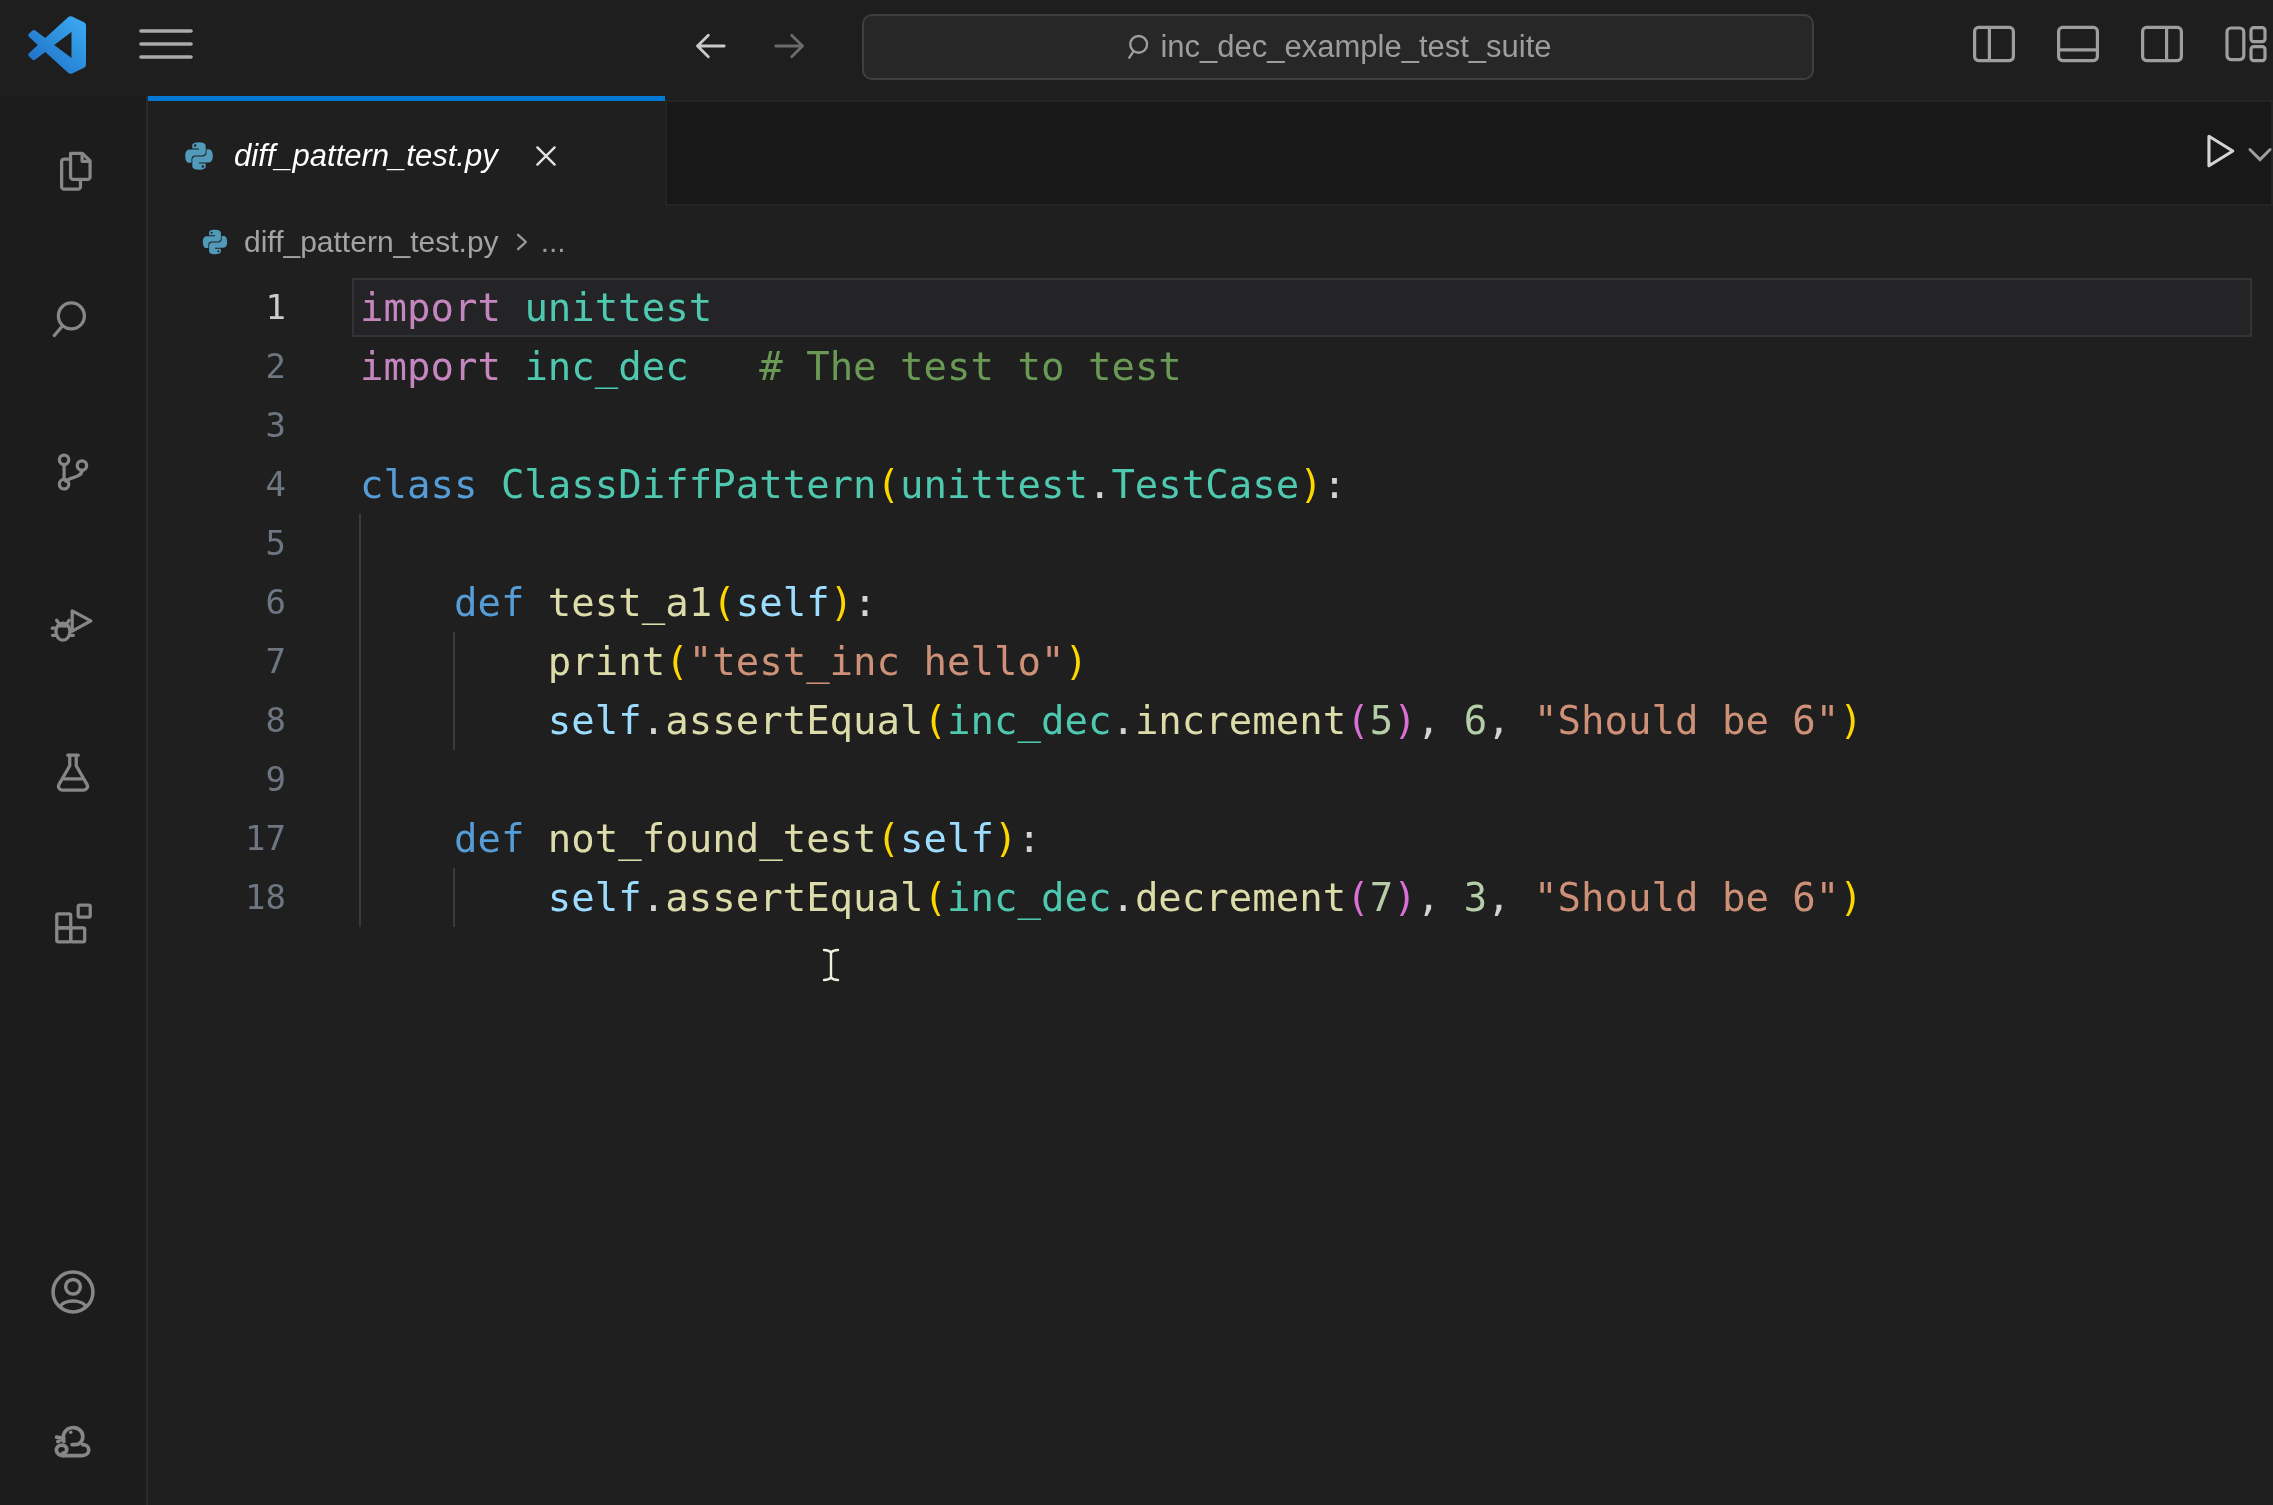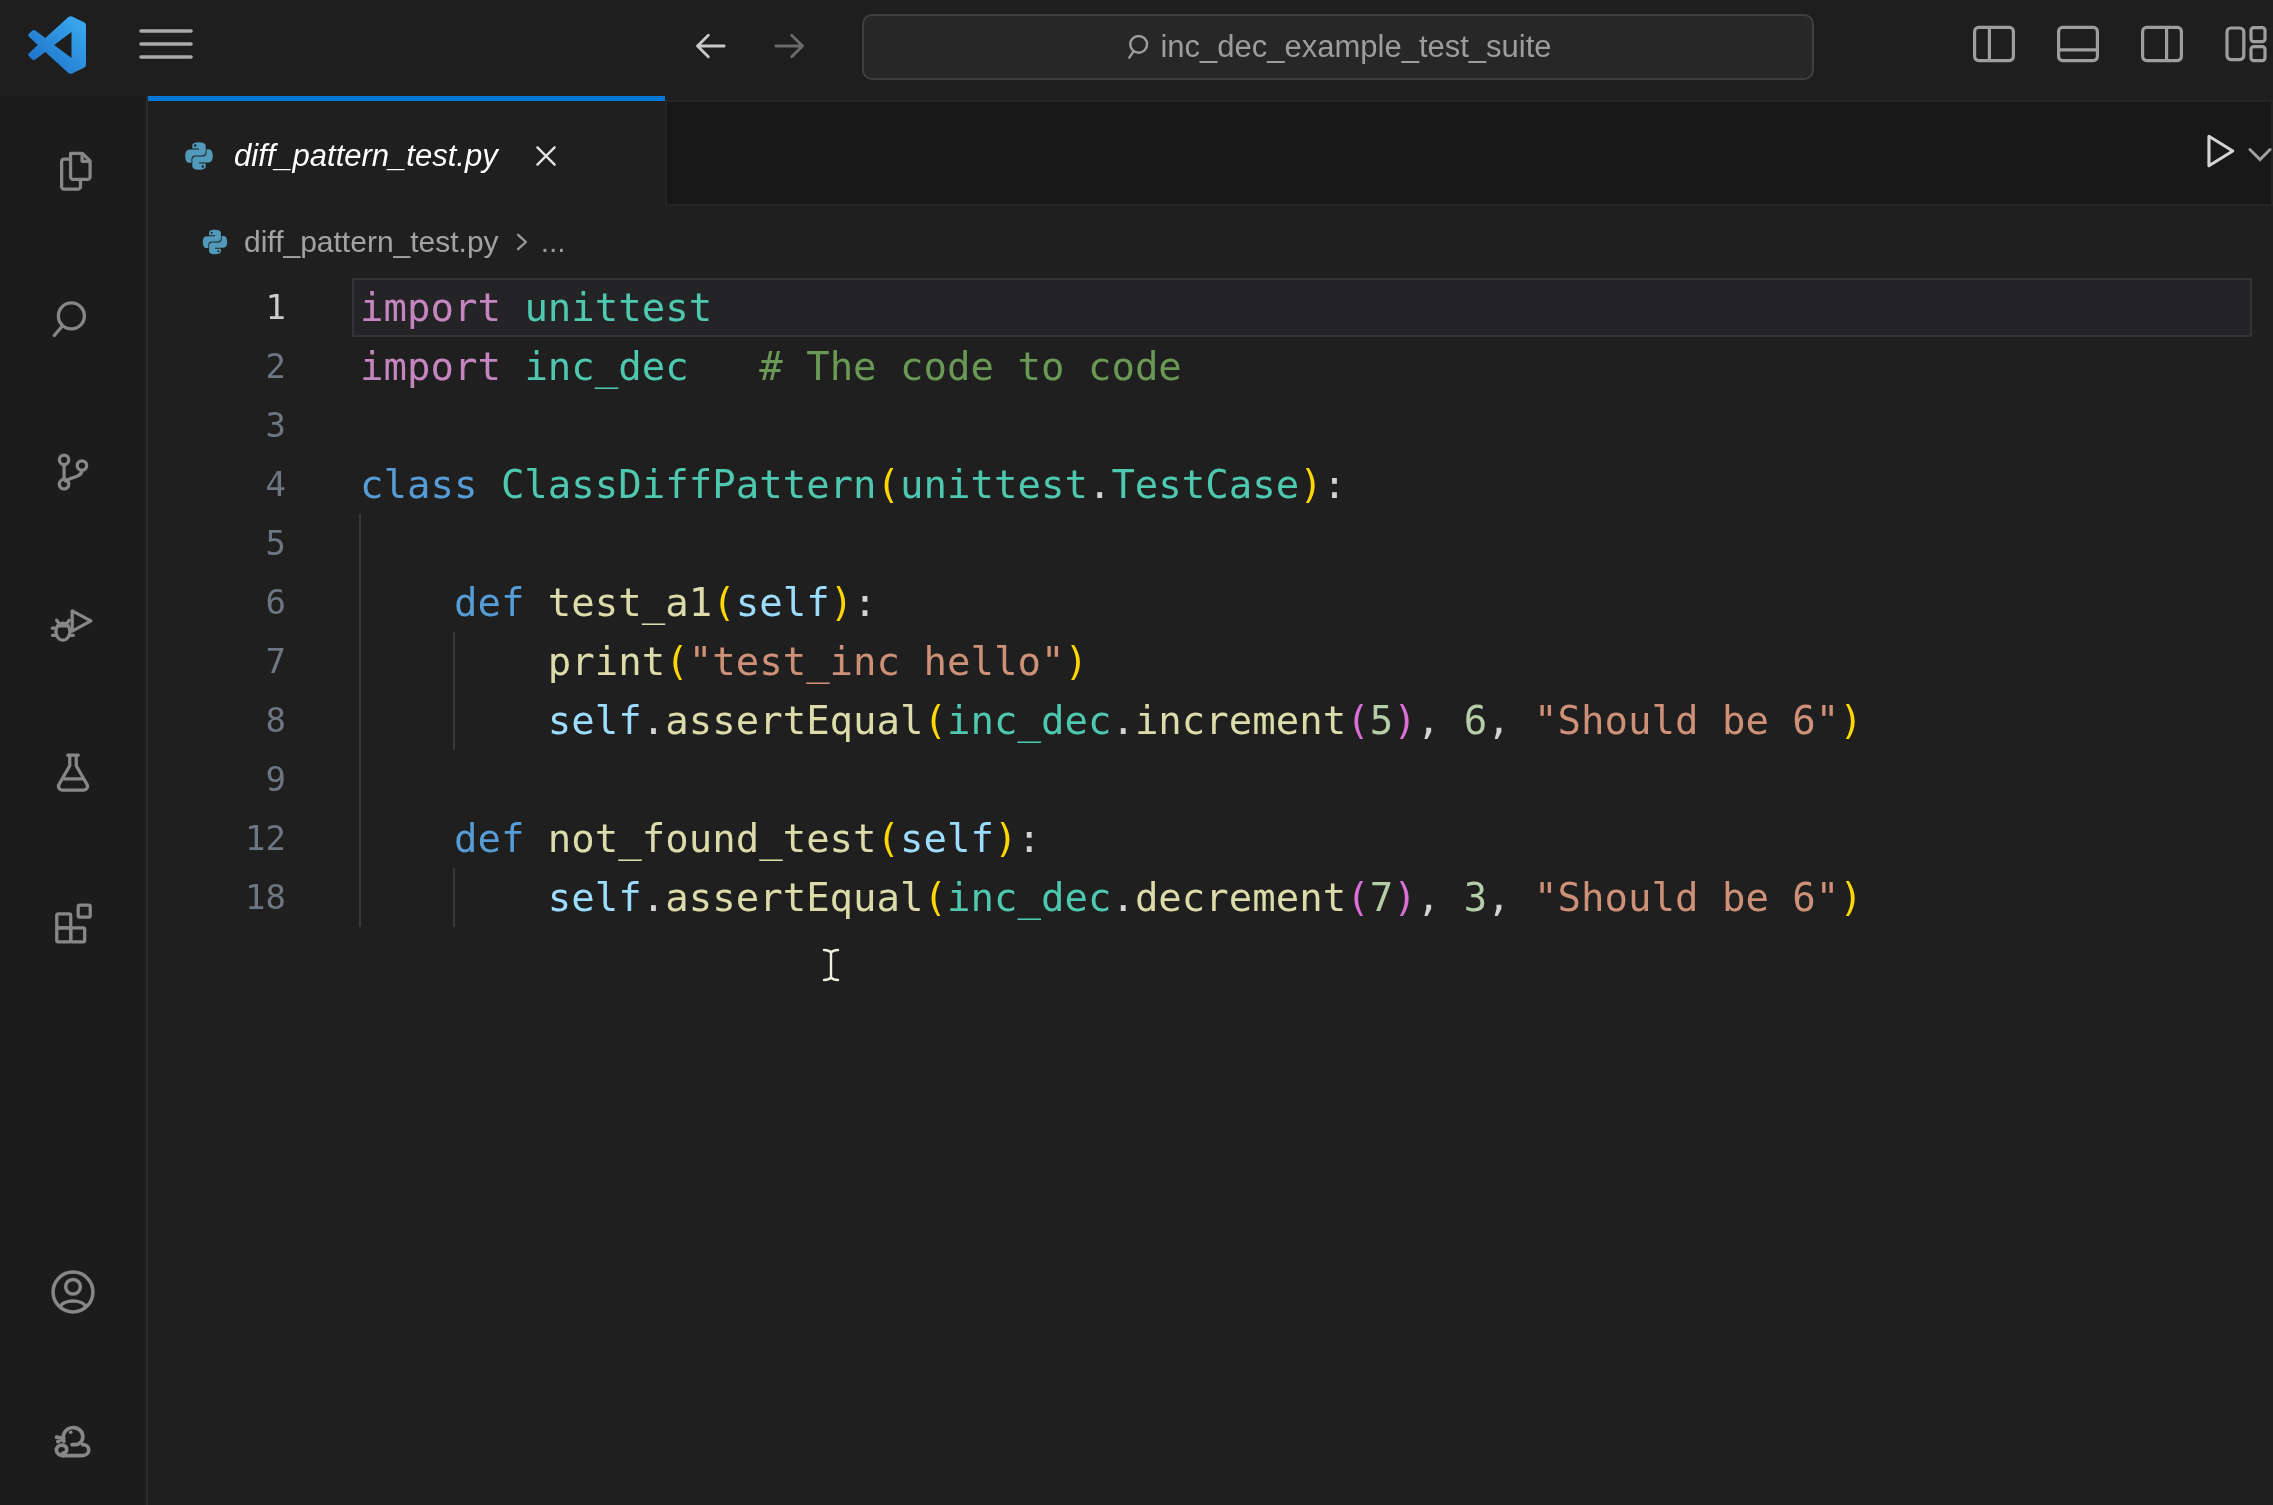--- a/index.html
+++ b/index.html
@@ -250,26 +250,26 @@
     <div id="gutter">
         <div class="line-num active">1</div>
         <div class="line-num">2</div>
         <div class="line-num">3</div>
         <div class="line-num">4</div>
         <div class="line-num">5</div>
         <div class="line-num">6</div>
         <div class="line-num">7</div>
         <div class="line-num">8</div>
         <div class="line-num">9</div>
-        <div class="line-num">12</div>
+        <div class="line-num">17</div>
         <div class="line-num">18</div>
       </div>
     <div id="code-lines">
         <div class="code-line active"><span style="color: rgb(197, 134, 192);">import</span><span style="color: rgb(212, 212, 212);"> </span><span style="color: rgb(78, 201, 176);">unittest</span></div>
-        <div class="code-line"><span style="color: rgb(197, 134, 192);">import</span><span style="color: rgb(212, 212, 212);"> </span><span style="color: rgb(78, 201, 176);">inc_dec</span><span style="color: rgb(212, 212, 212);">   </span><span style="color: rgb(106, 153, 85);"># The code to code</span></div>
+        <div class="code-line"><span style="color: rgb(197, 134, 192);">import</span><span style="color: rgb(212, 212, 212);"> </span><span style="color: rgb(78, 201, 176);">inc_dec</span><span style="color: rgb(212, 212, 212);">   </span><span style="color: rgb(106, 153, 85);"># The test to test</span></div>
         <div class="code-line"></div>
         <div class="code-line"><span style="color: rgb(86, 156, 214);">class</span><span style="color: rgb(212, 212, 212);"> </span><span style="color: rgb(78, 201, 176);">ClassDiffPattern</span><span style="color: rgb(255, 215, 0);">(</span><span style="color: rgb(78, 201, 176);">unittest</span><span style="color: rgb(212, 212, 212);">.</span><span style="color: rgb(78, 201, 176);">TestCase</span><span style="color: rgb(255, 215, 0);">)</span><span style="color: rgb(212, 212, 212);">:</span></div>
         <div class="code-line"><span class="indent-guide" style="left: -1px;"></span></div>
         <div class="code-line"><span class="indent-guide" style="left: -1px;"></span><span style="color: rgb(212, 212, 212);">    </span><span style="color: rgb(86, 156, 214);">def</span><span style="color: rgb(212, 212, 212);"> </span><span style="color: rgb(220, 220, 170);">test_a1</span><span style="color: rgb(255, 215, 0);">(</span><span style="color: rgb(156, 220, 254);">self</span><span style="color: rgb(255, 215, 0);">)</span><span style="color: rgb(212, 212, 212);">:</span></div>
         <div class="code-line"><span class="indent-guide" style="left: -1px;"></span><span class="indent-guide" style="left: 92.912px;"></span><span style="color: rgb(212, 212, 212);">        </span><span style="color: rgb(220, 220, 170);">print</span><span style="color: rgb(255, 215, 0);">(</span><span style="color: rgb(206, 145, 120);">"test_inc hello"</span><span style="color: rgb(255, 215, 0);">)</span></div>
         <div class="code-line"><span class="indent-guide" style="left: -1px;"></span><span class="indent-guide" style="left: 92.912px;"></span><span style="color: rgb(212, 212, 212);">        </span><span style="color: rgb(156, 220, 254);">self</span><span style="color: rgb(212, 212, 212);">.</span><span style="color: rgb(220, 220, 170);">assertEqual</span><span style="color: rgb(255, 215, 0);">(</span><span style="color: rgb(78, 201, 176);">inc_dec</span><span style="color: rgb(212, 212, 212);">.</span><span style="color: rgb(220, 220, 170);">increment</span><span style="color: rgb(218, 112, 214);">(</span><span style="color: rgb(181, 206, 168);">5</span><span style="color: rgb(218, 112, 214);">)</span><span style="color: rgb(212, 212, 212);">, </span><span style="color: rgb(181, 206, 168);">6</span><span style="color: rgb(212, 212, 212);">, </span><span style="color: rgb(206, 145, 120);">"Should be 6"</span><span style="color: rgb(255, 215, 0);">)</span></div>
         <div class="code-line"><span class="indent-guide" style="left: -1px;"></span></div>
         <div class="code-line"><span class="indent-guide" style="left: -1px;"></span><span style="color: rgb(212, 212, 212);">    </span><span style="color: rgb(86, 156, 214);">def</span><span style="color: rgb(212, 212, 212);"> </span><span style="color: rgb(220, 220, 170);">not_found_test</span><span style="color: rgb(255, 215, 0);">(</span><span style="color: rgb(156, 220, 254);">self</span><span style="color: rgb(255, 215, 0);">)</span><span style="color: rgb(212, 212, 212);">:</span></div>
         <div class="code-line"><span class="indent-guide" style="left: -1px;"></span><span class="indent-guide" style="left: 92.912px;"></span><span style="color: rgb(212, 212, 212);">        </span><span style="color: rgb(156, 220, 254);">self</span><span style="color: rgb(212, 212, 212);">.</span><span style="color: rgb(220, 220, 170);">assertEqual</span><span style="color: rgb(255, 215, 0);">(</span><span style="color: rgb(78, 201, 176);">inc_dec</span><span style="color: rgb(212, 212, 212);">.</span><span style="color: rgb(220, 220, 170);">decrement</span><span style="color: rgb(218, 112, 214);">(</span><span style="color: rgb(181, 206, 168);">7</span><span style="color: rgb(218, 112, 214);">)</span><span style="color: rgb(212, 212, 212);">, </span><span style="color: rgb(181, 206, 168);">3</span><span style="color: rgb(212, 212, 212);">, </span><span style="color: rgb(206, 145, 120);">"Should be 6"</span><span style="color: rgb(255, 215, 0);">)</span></div>
       </div>

